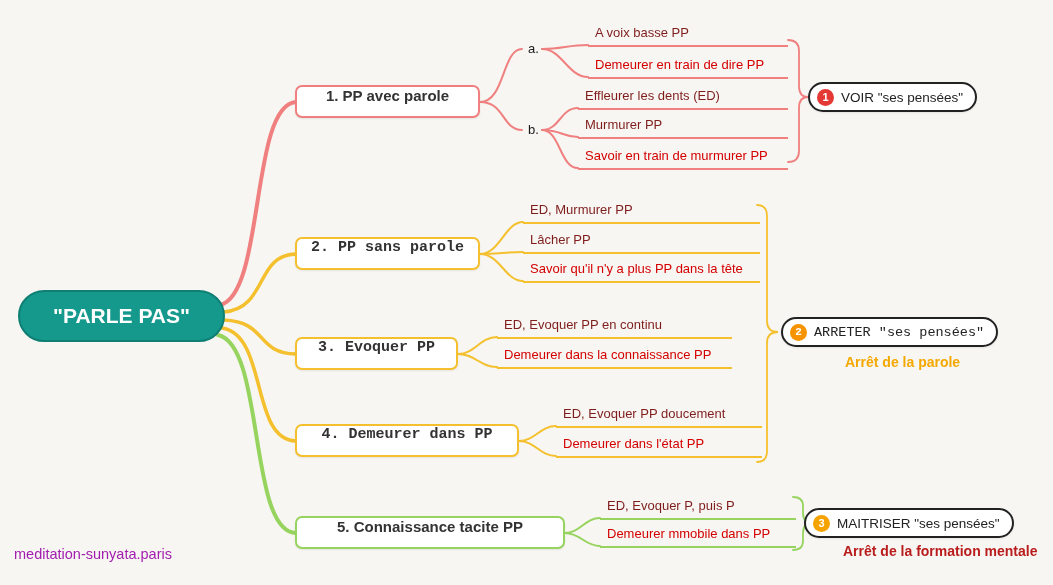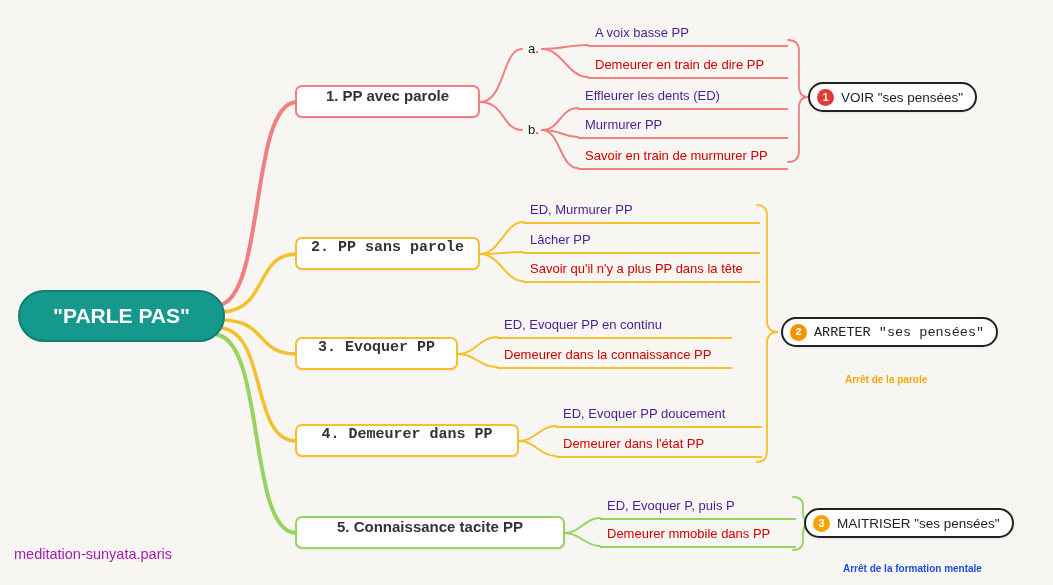--- a/index.html
+++ b/index.html
@@ -26,21 +26,21 @@
     font-weight:bold; font-size:15px; color:#333333;
     box-shadow:0 1px 2px rgba(0,0,0,0.08);
   }
   .b-pink  { border-color:#f08080; }
   .b-yellow{ border-color:#f5c02e;font-family:Liberation Mono, monospace; }
   .b-green { border-color:#97d45f; }
 
   .grp { position:absolute; font-size:13px; color:#1a1a1a; }
 
   .leaf {
-    position:absolute; white-space:nowrap; font-size:13px; color:#4c1d95;
+    position:absolute; white-space:nowrap; font-size:13px; color:#7f1d1d;
     padding:0 0 4px 7px; border-bottom:2px solid; line-height:17px;
   }
   .u-pink  { border-bottom-color:#f08080; }
   .u-yellow{ border-bottom-color:#f5c02e; }
   .u-green { border-bottom-color:#97d45f; }
   .t-red { color:#d40000; }
 
   .summary {
     position:absolute; height:30px; background:#ffffff;
     border:2px solid; border-radius:16px; box-sizing:border-box;
@@ -49,23 +49,23 @@
   }
   .badge {
     width:17px; height:17px; border-radius:50%; color:#ffffff;
     font-size:11px; font-weight:bold; flex:0 0 17px;
     display:flex; align-items:center; justify-content:center;
   }
   .badge-1 { background:#e53935; }
   .badge-2 { background:#f59300; }
   .badge-3 { background:#f5a300; }
 
-  .caption { position:absolute; font-weight:bold; font-size:10px; white-space:nowrap;margin-top:20px; }
+  .caption { position:absolute; font-weight:bold; font-size:14px; white-space:nowrap; }
   .caption-2 { left:845px; top:354px; color:#f5a800; }
-  .caption-3 { left:843px; top:543px; color:#1d4ed8; }
+  .caption-3 { left:843px; top:543px; color:#b91c1c; }
 
   .watermark { position:absolute; left:14px; top:546px; font-size:14.5px; color:#a21caf; }
 </style>
 </head>
 <body>
 
 <div class="canvas">
 
   <svg class="wires">
 

